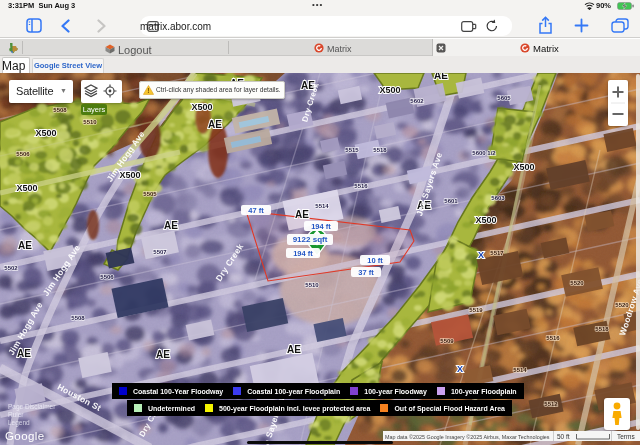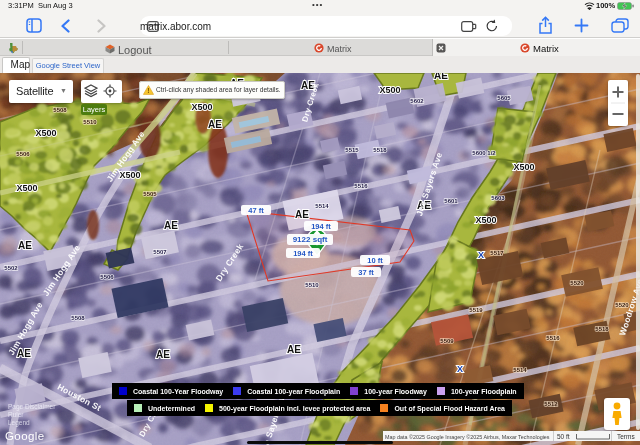--- a/index.html
+++ b/index.html
@@ -1,26 +1,26 @@
 <!DOCTYPE html>
 <html><head><meta charset="utf-8"><style>
 * { margin:0; padding:0; box-sizing:border-box; }
 body { width:640px; height:445px; overflow:hidden; font-family:"Liberation Sans",sans-serif; position:relative; background:#fff; }
 .abs { position:absolute; }
 </style></head>
 <body>
 
 <div class="abs" style="left:0;top:0;width:640px;height:38px;background:#f4f3f1;border-bottom:1px solid #d0cfcd;"></div>
-<div class="abs" style="left:8px;top:1px;font-size:7.5px;font-weight:normal;color:#111;">3:31PM&nbsp;&nbsp;Sun Aug 3</div>
+<div class="abs" style="left:8px;top:1px;font-size:7.5px;font-weight:bold;color:#111;">3:31PM&nbsp;&nbsp;Sun Aug 3</div>
 <div class="abs" style="left:312px;top:0px;font-size:8px;color:#333;letter-spacing:1px;">•••</div>
 
 <svg class="abs" style="left:584px;top:1px" width="11" height="9">
     <path d="M1,3.6 A7,7 0 0 1 10,3.6 M2.6,5.4 A4.6,4.6 0 0 1 8.4,5.4 M4.2,7.2 A2.2,2.2 0 0 1 6.8,7.2 L5.5,8.3 Z" stroke="#111" stroke-width="1.1" fill="none"></path>
   </svg>
-<div class="abs" style="left:596px;top:1px;font-size:7.5px;font-weight:bold;color:#111;">100%</div>
+<div class="abs" style="left:596px;top:1px;font-size:7.5px;font-weight:bold;color:#111;">90%</div>
 <svg class="abs" style="left:617px;top:1.5px" width="18" height="8">
     <rect x="0.5" y="0.5" width="14" height="7" rx="2" fill="#40c554" stroke="#8a8a8a" stroke-width="0.6"></rect>
     <rect x="15.3" y="2.5" width="1.6" height="3" rx="0.8" fill="#8a8a8a"></rect>
     <path d="M8,0.8 L5.4,4.3 h2 L6.8,7.2 L9.6,3.6 h-2 Z" fill="#222" stroke="#f4f3f1" stroke-width="0.5"></path>
   </svg>
 
 <svg class="abs" style="left:26px;top:18px" width="16" height="15">
     <rect x="1" y="1" width="14" height="13" rx="3" stroke="#3478f6" stroke-width="1.5" fill="none"></rect>
     <line x1="6" y1="1" x2="6" y2="14" stroke="#3478f6" stroke-width="1.5"></line>
     <line x1="2.8" y1="4" x2="4.2" y2="4" stroke="#3478f6" stroke-width="1"></line>
@@ -93,23 +93,23 @@
   </svg>
 
 <svg class="abs" style="left:520px;top:43px" width="10" height="10">
     <circle cx="5" cy="5" r="4.6" fill="#d9472b"></circle>
     <path d="M7.3,5 a2.3,2.3 0 1 1 -1,-1.9" stroke="#fff" stroke-width="1.3" fill="none"></path>
   </svg>
 <div class="abs" style="left:533px;top:43px;font-size:9.5px;color:#111;">Matrix</div>
 
 <div class="abs" style="left:0;top:56px;width:640px;height:17px;background:#eceae8;"></div>
 <div class="abs" style="left:2px;top:57px;width:28px;height:16px;background:#fff;border:1px solid #c8c7c5;border-bottom:none;border-radius:2px 2px 0 0;"></div>
-<div class="abs" style="left:2px;top:59px;width:28px;text-align:right;font-size:10px;color:#1a1a1a;">Map</div>
+<div class="abs" style="left:2px;top:59px;width:28px;text-align:left;font-size:12px;color:#1a1a1a;">Map</div>
 <div class="abs" style="left:32px;top:58px;width:72px;height:15px;background:#f6f5f4;border:1px solid #d5d4d2;border-bottom:none;border-radius:2px 2px 0 0;"></div>
-<div class="abs" style="left:32px;top:60.5px;width:72px;text-align:center;font-size:7.5px;color:#2e66c9;">Google Street View</div>
+<div class="abs" style="left:32px;top:60.5px;width:72px;text-align:center;font-size:7.5px;color:#2e66c9;font-weight:bold;">Google Street View</div>
 
 <svg width="640" height="372" viewBox="0 73 640 372" style="position:absolute;left:0;top:73px" font-family="Liberation Sans, sans-serif">
 <defs>
       <filter id="blr" x="-5%" y="-5%" width="110%" height="110%">
         <feGaussianBlur stdDeviation="2.2"></feGaussianBlur>
       </filter>
       <filter id="blr2" x="-5%" y="-5%" width="110%" height="110%">
         <feGaussianBlur stdDeviation="1.2"></feGaussianBlur>
       </filter>
       <filter id="nzd">

